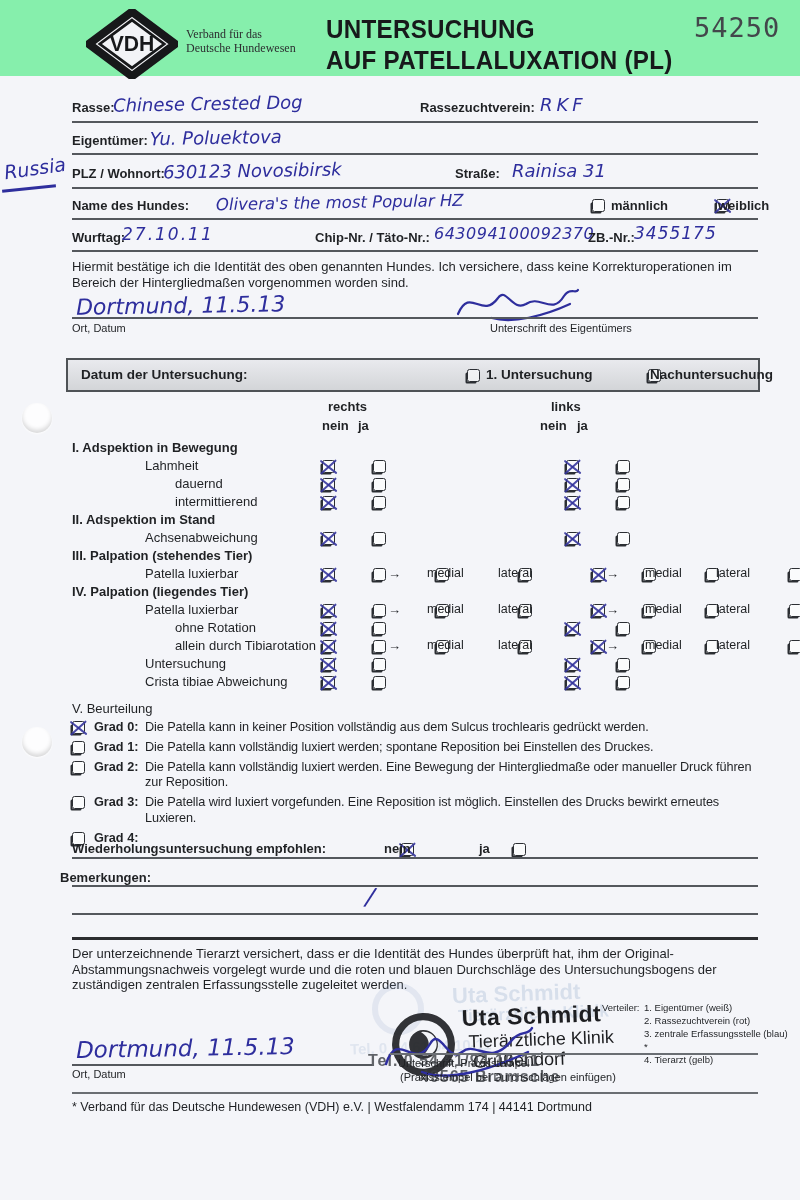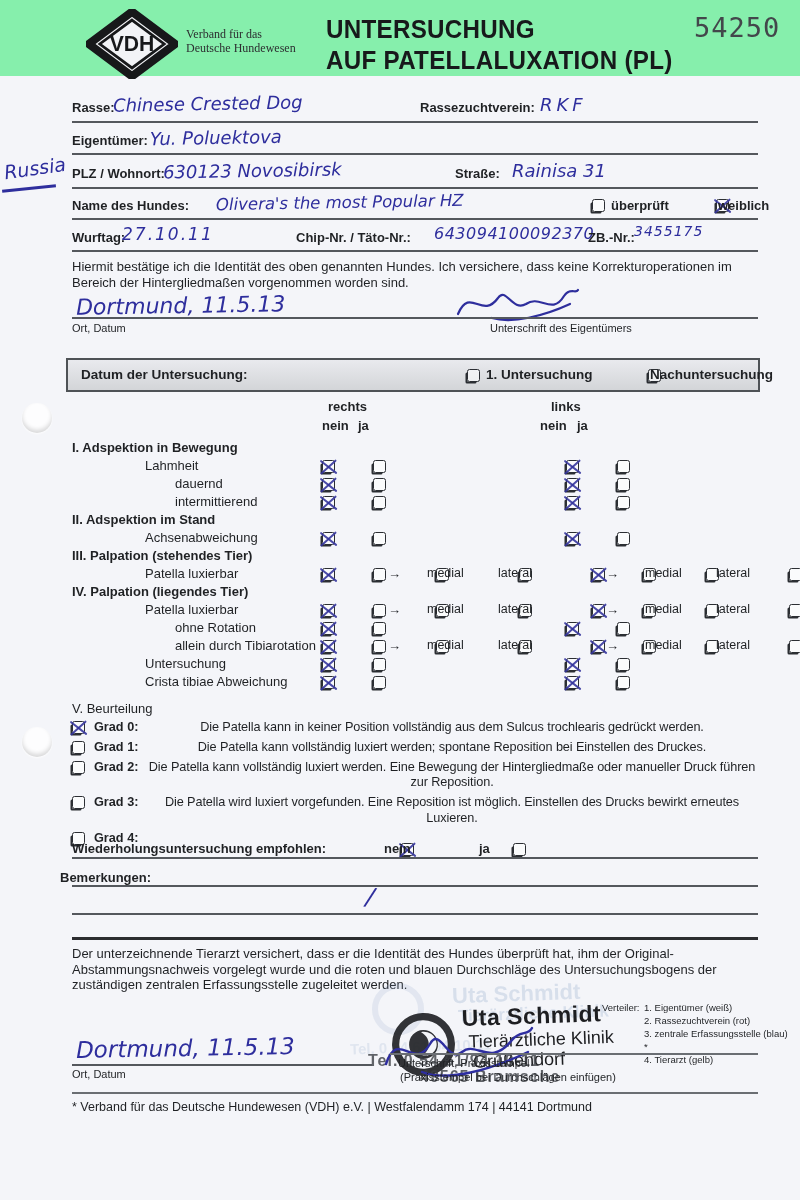--- a/index.html
+++ b/index.html
@@ -43,21 +43,21 @@
   .ind1{left:73px;} .ind2{left:103px;}
   .exam-row .abs{top:2px;}
   .arrow{font-size:13px;top:0 !important;color:#26282c;}
   .opt{font-size:12.5px;top:0 !important;}
   
   .grades{position:absolute;left:72px;top:701px;width:690px;}
   .b-title{font-weight:normal;font-size:13px;height:19px;}
   .grade-row{position:relative;padding-left:73px;margin-bottom:4px;font-size:12.7px;line-height:15.8px;}
   .grade-row .cb{position:absolute;left:0;top:1px;}
   .grade-label{position:absolute;left:22px;font-weight:bold;}
-  .grade-text{display:inline-block;width:614px;letter-spacing:-.1px;text-align:center;}
+  .grade-text{display:inline-block;width:614px;letter-spacing:-.1px;}
   
   .stamp{position:absolute;left:385px;top:999px;width:330px;transform:rotate(-2deg);color:#1d1e21;}
   .stamp .s-name{position:absolute;left:76px;top:3px;font-weight:bold;font-size:23px;letter-spacing:.5px;}
   .stamp .s-l2{position:absolute;left:82px;top:30px;font-size:18px;}
   .stamp .s-l3{position:absolute;left:86px;top:50px;font-size:18px;}
   .ghost{position:absolute;color:#8fa7c8;opacity:.28;transform:rotate(-2deg);font-weight:bold;white-space:nowrap;}
   .graytxt{position:absolute;font-weight:bold;color:#3c3f44;opacity:.8;white-space:nowrap;letter-spacing:1px;}
   .vt{position:absolute;left:602px;top:1001px;width:190px;font-size:9.5px;line-height:13px;}
   .vt-label{position:absolute;left:0;top:0;}
   .vt-items{margin-left:42px;}
@@ -109,31 +109,31 @@
 
   <span class="lbl" style="left:72px;top:166px;">PLZ / Wohnort:</span>
   <span class="hw" style="left:163px;top:160px;font-size:18px;transform:rotate(-1deg);">630123 Novosibirsk</span>
   <span class="lbl" style="left:455px;top:166px;">Straße:</span>
   <span class="hw" style="left:512px;top:160px;font-size:18px;">Rainisa 31</span>
   <div class="hline" style="left:72px;top:187px;width:686px;"></div>
 
   <span class="lbl" style="left:72px;top:198px;">Name des Hundes:</span>
   <span class="hw" style="left:216px;top:193px;font-size:16.5px;transform:rotate(-1deg);">Olivera's the most Popular HZ</span>
   <span class="cb abs" style="left:592px;top:198px;"></span>
-  <span class="lbl" style="left:611px;top:198px;">überprüft</span>
+  <span class="lbl" style="left:611px;top:198px;">männlich</span>
   <span class="cb abs" style="left:699px;top:198px;"><span class="xmark"></span></span>
   <span class="lbl" style="left:718px;top:198px;">weiblich</span>
   <div class="hline" style="left:72px;top:218px;width:686px;"></div>
 
   <span class="lbl" style="left:72px;top:230px;">Wurftag:</span>
   <span class="hw" style="left:122px;top:224px;font-size:17px;letter-spacing:2px;">27.10.11</span>
-  <span class="lbl" style="left:296px;top:230px;">Chip-Nr. / Täto-Nr.:</span>
+  <span class="lbl" style="left:315px;top:230px;">Chip-Nr. / Täto-Nr.:</span>
   <span class="hw" style="left:434px;top:224px;font-size:16px;letter-spacing:.5px;">643094100092370</span>
   <span class="lbl" style="left:588px;top:230px;">ZB.-Nr.:</span>
-  <span class="hw" style="left:634px;top:223px;font-size:14px;letter-spacing:1px;">3455175</span>
+  <span class="hw" style="left:634px;top:223px;font-size:17px;letter-spacing:1px;">3455175</span>
   <div class="hline" style="left:72px;top:250px;width:686px;"></div>
 
   
   <div class="para" style="left:72px;top:259px;">Hiermit bestätige ich die Identität des oben genannten Hundes. Ich versichere, dass keine Korrekturoperationen im Bereich der Hintergliedmaßen vorgenommen worden sind.</div>
 
   
   <span class="hw" style="left:76px;top:293px;font-size:22px;transform:rotate(-1deg);">Dortmund, 11.5.13</span>
   <svg class="abs" style="left:452px;top:282px;" width="130" height="42" viewBox="0 0 130 42">
     <path d="M6,32 C18,4 30,38 46,16 C54,4 60,30 74,22 C88,12 100,34 112,14 C118,5 124,12 126,8
              M40,36 C60,42 92,34 118,22" fill="none" stroke="#2e2e9d" stroke-width="2.2" stroke-linecap="round"></path>

